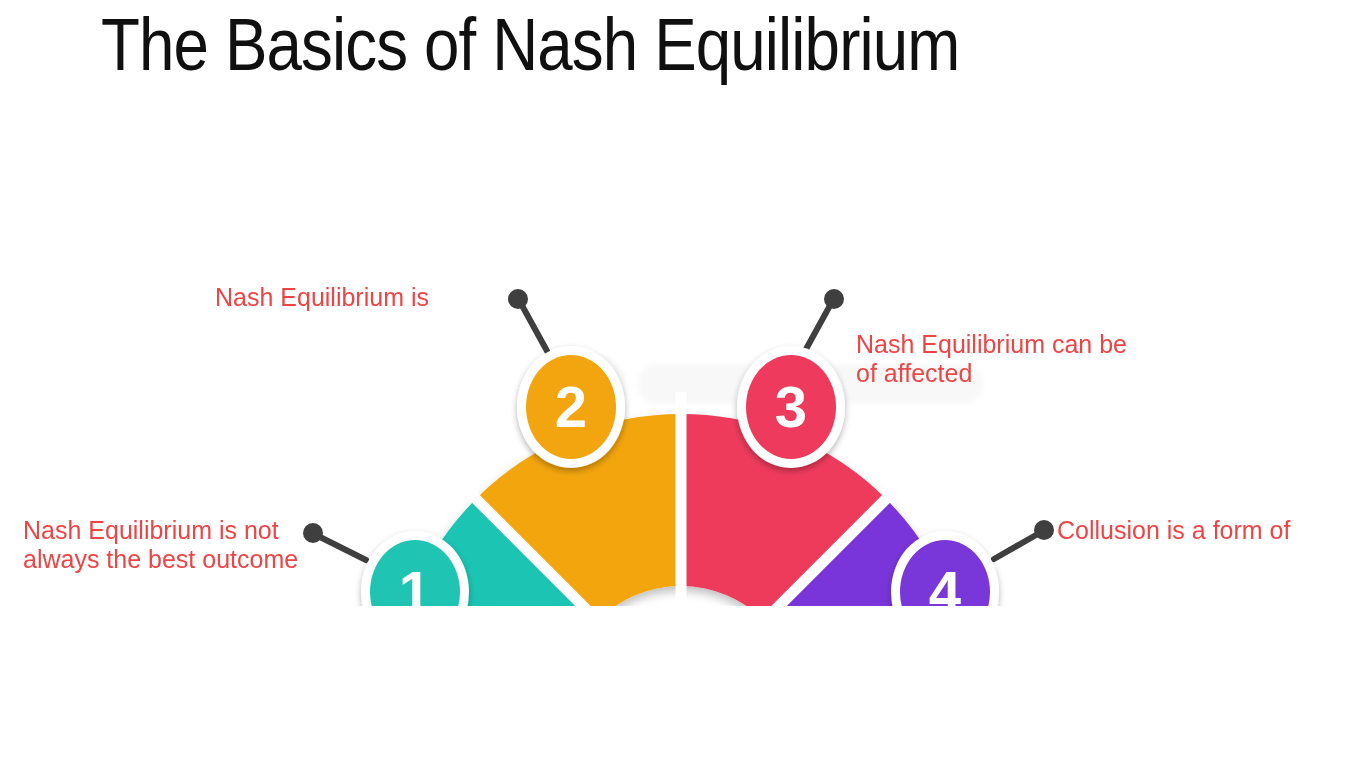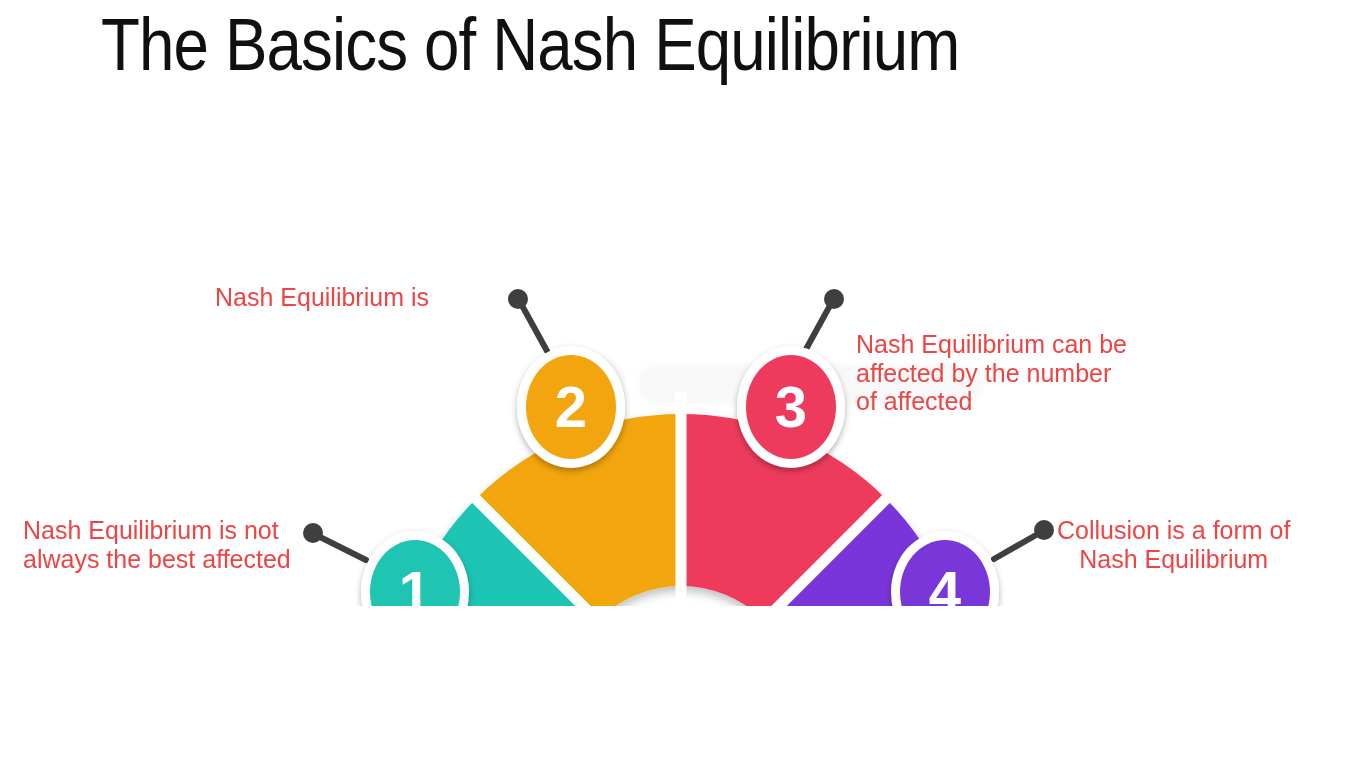--- a/index.html
+++ b/index.html
@@ -19,36 +19,34 @@
 </style>
 </head>
 <body>
 
 <div class="page">
 
   <h1 class="title">The Basics of Nash Equilibrium</h1>
 
   <div class="callout c1">
     <div>Nash Equilibrium is not</div>
-    <div>always the best affected</div>
+    <div>always the best outcome</div>
   </div>
 
   <div class="callout c2">
     <div>Nash Equilibrium is</div>
   </div>
 
   <div class="callout c3">
     <div>Nash Equilibrium can be</div>
-    <div>affected by the number</div>
     <div>of affected</div>
   </div>
 
   <div class="callout c4">
     <div>Collusion is a form of</div>
-    <div>Nash Equilibrium</div>
   </div>
 
   <svg class="fig" width="1350" height="769" viewBox="0 0 1350 769">
     <defs>
       <filter id="fs" x="-20%" y="-20%" width="140%" height="140%">
         <feDropShadow dx="0" dy="5" stdDeviation="5" flood-color="#000000" flood-opacity="0.25"></feDropShadow>
       </filter>
       <filter id="fc" x="-40%" y="-40%" width="180%" height="180%">
         <feDropShadow dx="0" dy="3" stdDeviation="3" flood-color="#000000" flood-opacity="0.3"></feDropShadow>
       </filter>

